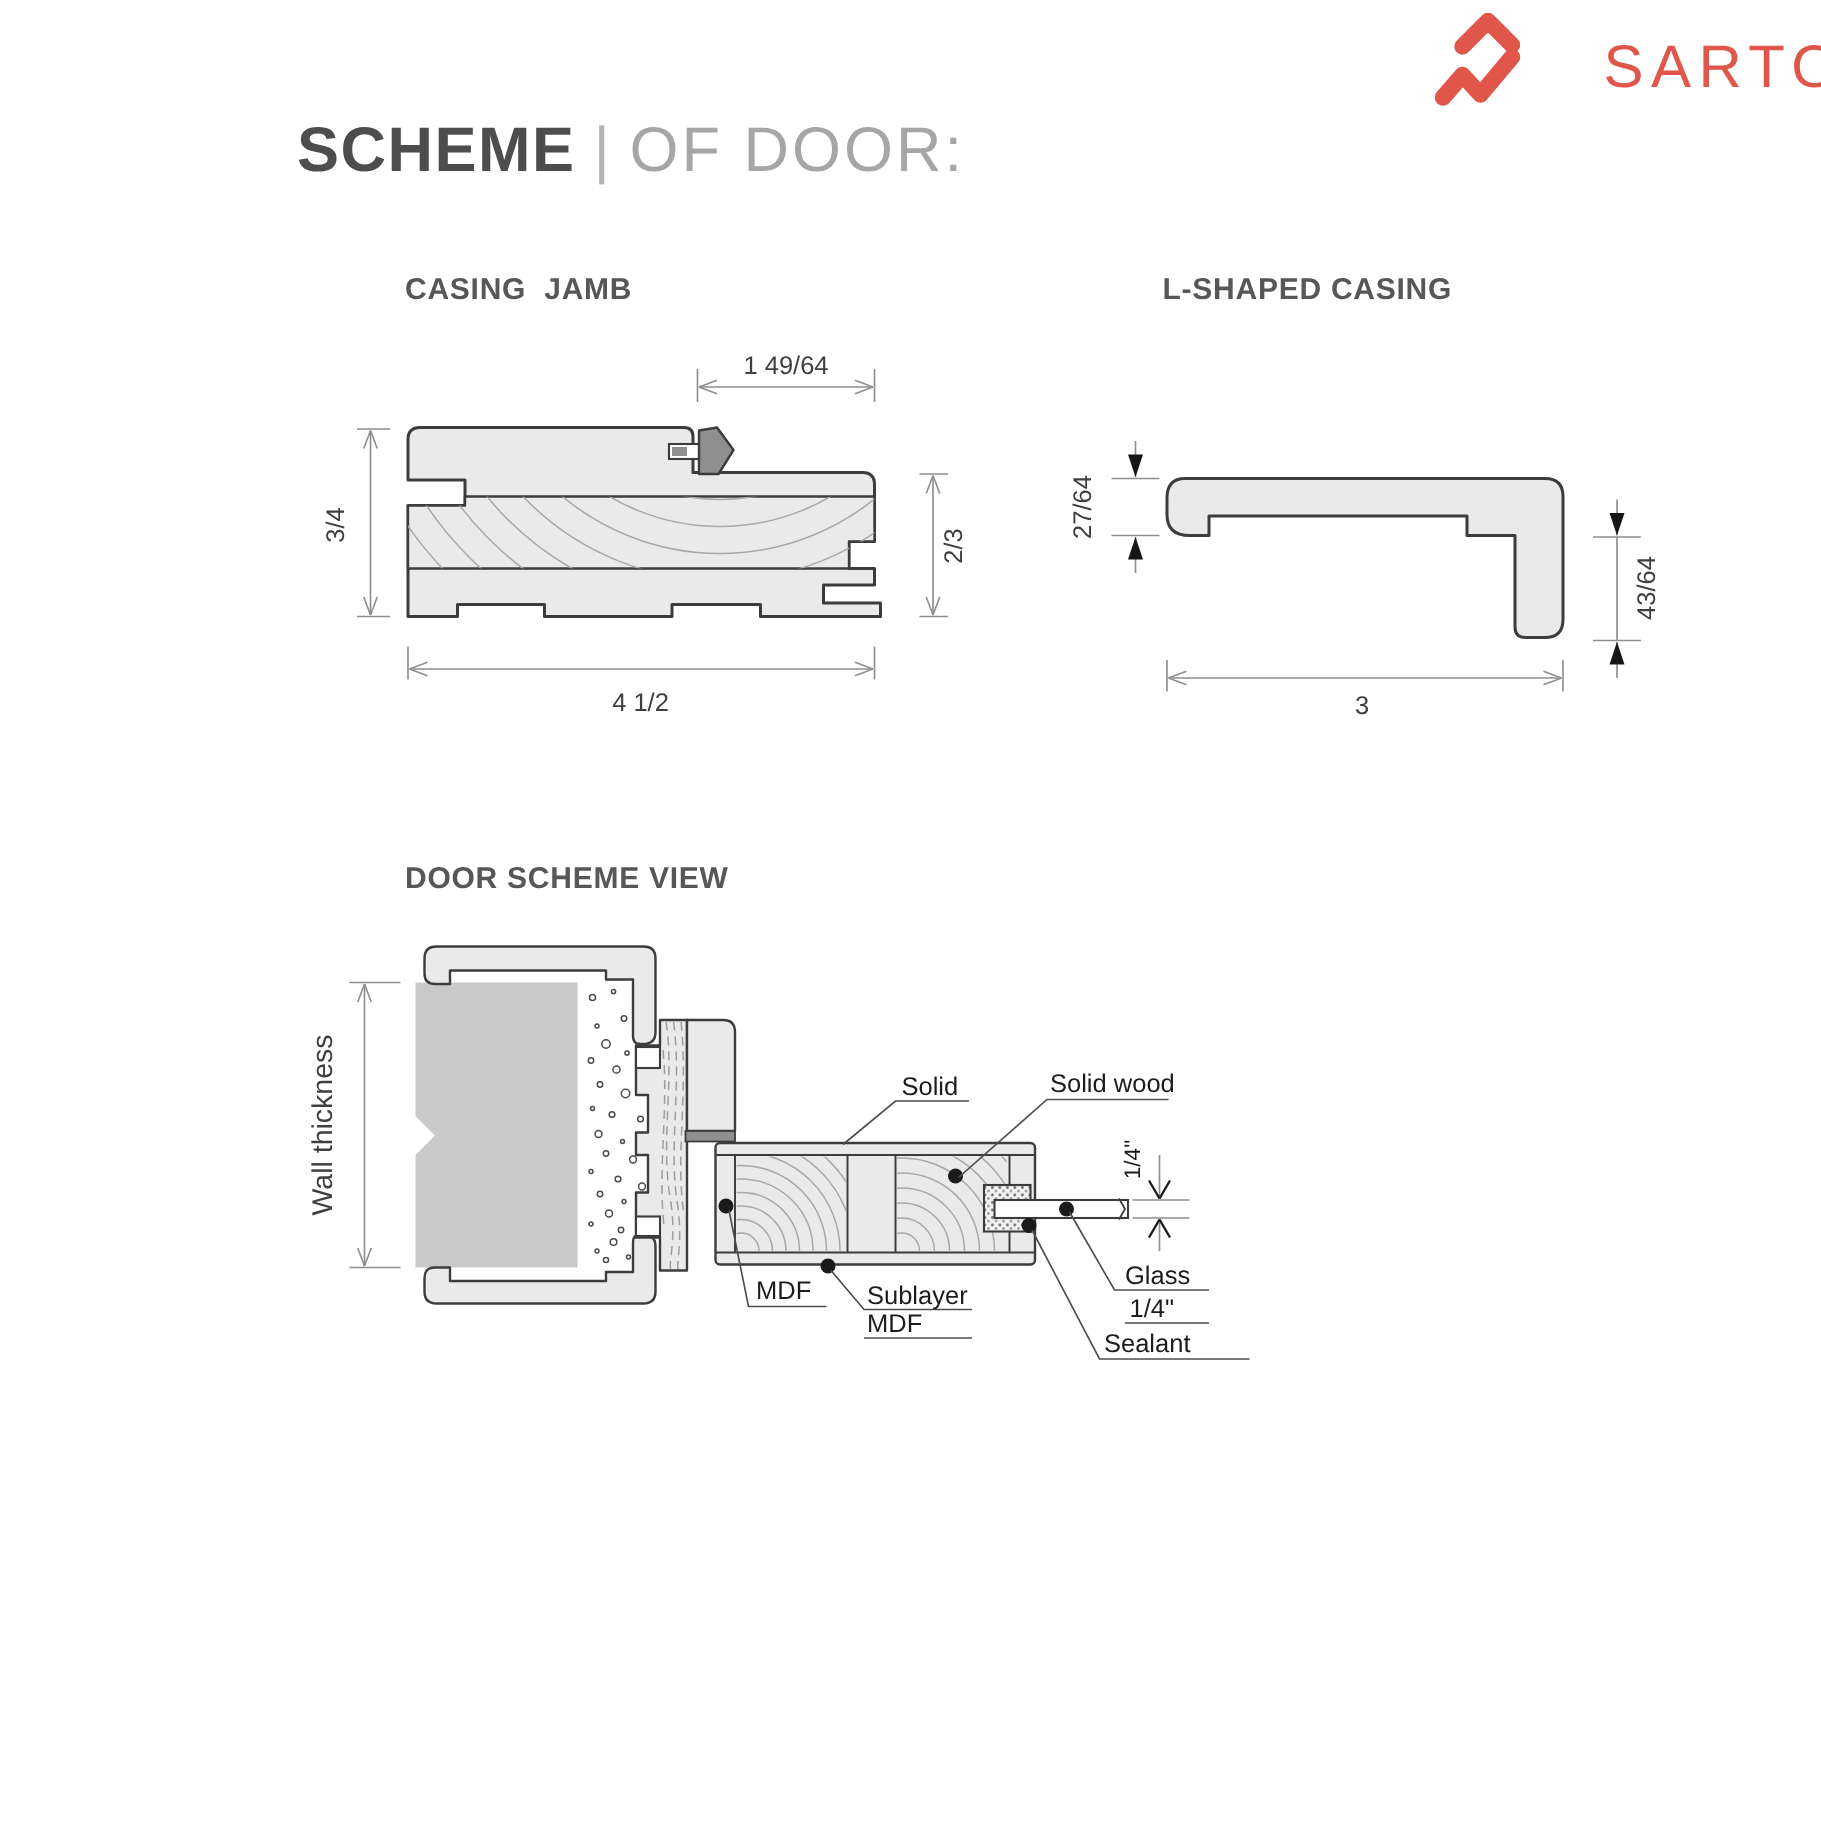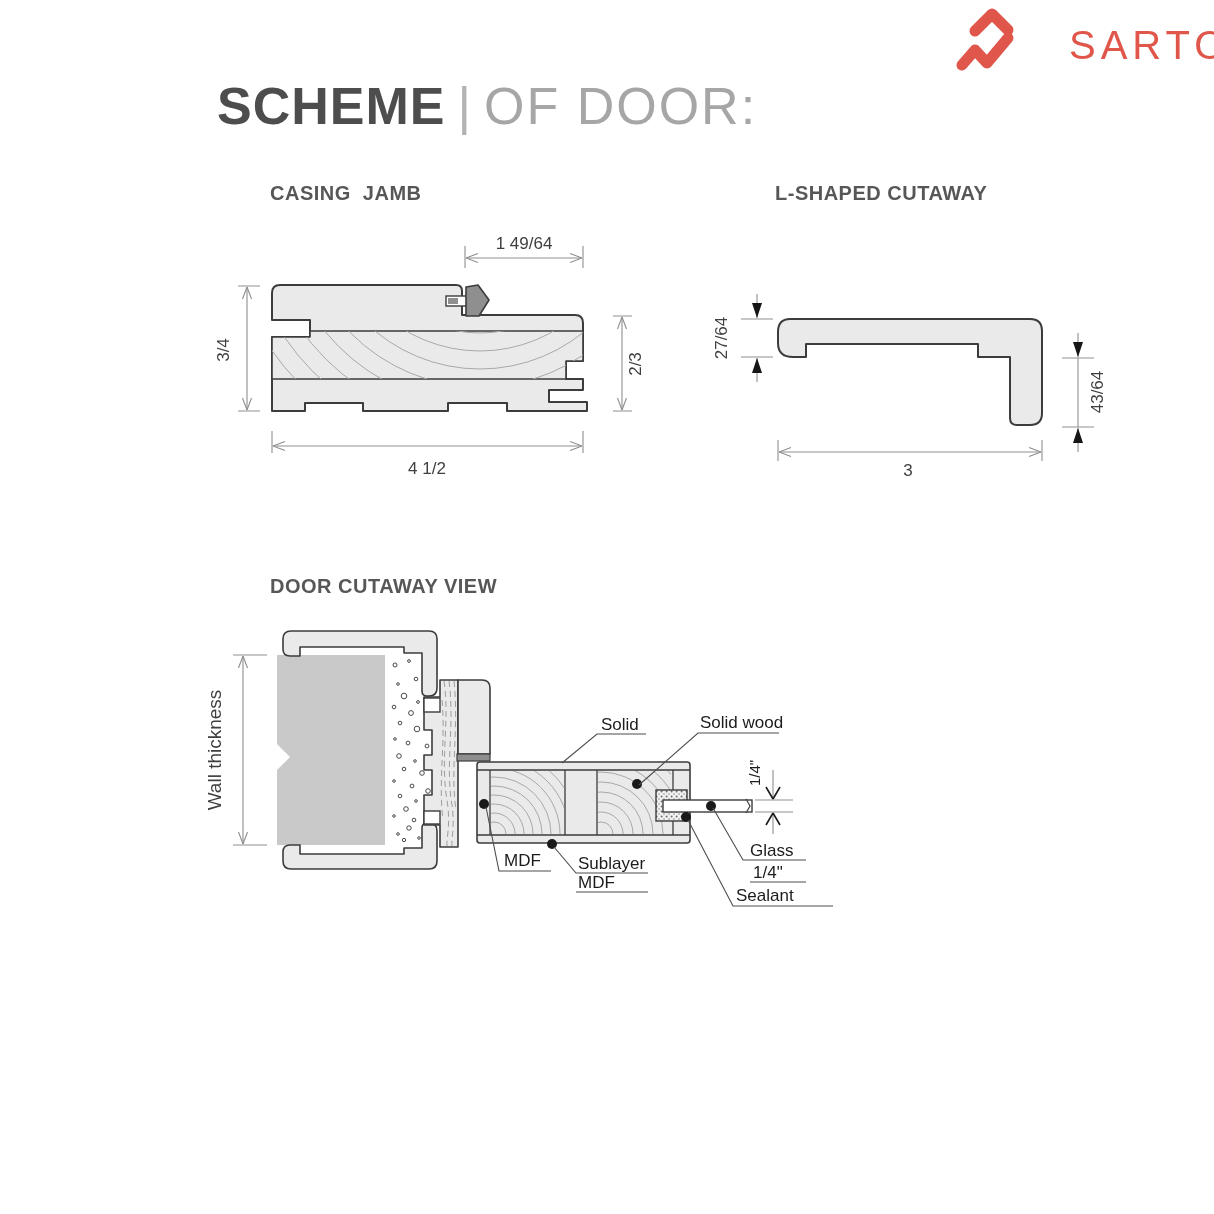--- a/index.html
+++ b/index.html
@@ -1,19 +1,19 @@
 <!DOCTYPE html>
 <html><head>
 <meta charset="utf-8">
 <style>
   html,body{margin:0;padding:0;background:#ffffff;width:1214px;height:1214px;
     font-family:"Liberation Sans",sans-serif;overflow:hidden;position:relative;}
   #stage{position:absolute;inset:0;width:1214px;height:1214px;}
   .abs{position:absolute;}
-  #page-title{left:217px;top:76px;font-size:52px;letter-spacing:1px;white-space:nowrap;}
+  #page-title{left:198px;top:76px;font-size:42px;letter-spacing:1px;white-space:nowrap;}
   #page-title .t1{font-weight:bold;color:#4d4d4d;}
   #page-title .sep{color:#b3b3b3;font-weight:200;padding:0 12px;}
   #page-title .t2{color:#a6a6a6;font-weight:200;letter-spacing:2px;}
   .section-heading{font-size:20px;font-weight:bold;color:#575757;letter-spacing:.5px;white-space:nowrap;}
   #heading-jamb{left:270px;top:182px;word-spacing:6px;}
   #heading-casing{left:775px;top:182px;}
   #heading-cutaway{left:270px;top:575px;}
   #logo{left:956px;top:6px;display:flex;align-items:center;gap:31px;}
   #logo-text{color:#e0564b;font-size:40px;letter-spacing:5px;margin-left:22px;margin-top:8px;}
   svg text{font-family:"Liberation Sans",sans-serif;}
@@ -34,22 +34,22 @@
 
 <div id="logo" class="abs">
   <svg width="60" height="70" viewBox="0 0 60 70">
     <path d="M 19 25 L 36 8 L 52 24" fill="none" stroke="#e0564b" stroke-width="11" stroke-linecap="round" stroke-linejoin="round"></path>
     <path d="M 6 59 L 19 44 L 31 57 L 52 32" fill="none" stroke="#e0564b" stroke-width="11" stroke-linecap="round" stroke-linejoin="round"></path>
   </svg>
   <span id="logo-text">SARTO</span>
 </div>
 
 <div id="heading-jamb" class="abs section-heading">CASING JAMB</div>
-<div id="heading-casing" class="abs section-heading">L-SHAPED CUTAWAY</div>
-<div id="heading-cutaway" class="abs section-heading">DOOR CUTAWAY VIEW</div>
+<div id="heading-casing" class="abs section-heading">L-SHAPED CASING</div>
+<div id="heading-cutaway" class="abs section-heading">DOOR SCHEME VIEW</div>
 
 <svg id="stage" viewBox="0 0 1214 1214">
   <defs>
     <clipPath id="clip-jamb-band">
       <path d="M 310 331 L 583 331 L 583 361 L 566 361 L 566 379 L 272 379 L 272 337 L 310 337 Z"></path>
     </clipPath>
     <clipPath id="clip-stile1">
         <rect x="491" y="771" width="73" height="63"></rect>
       </clipPath>
     <clipPath id="clip-stile2">

